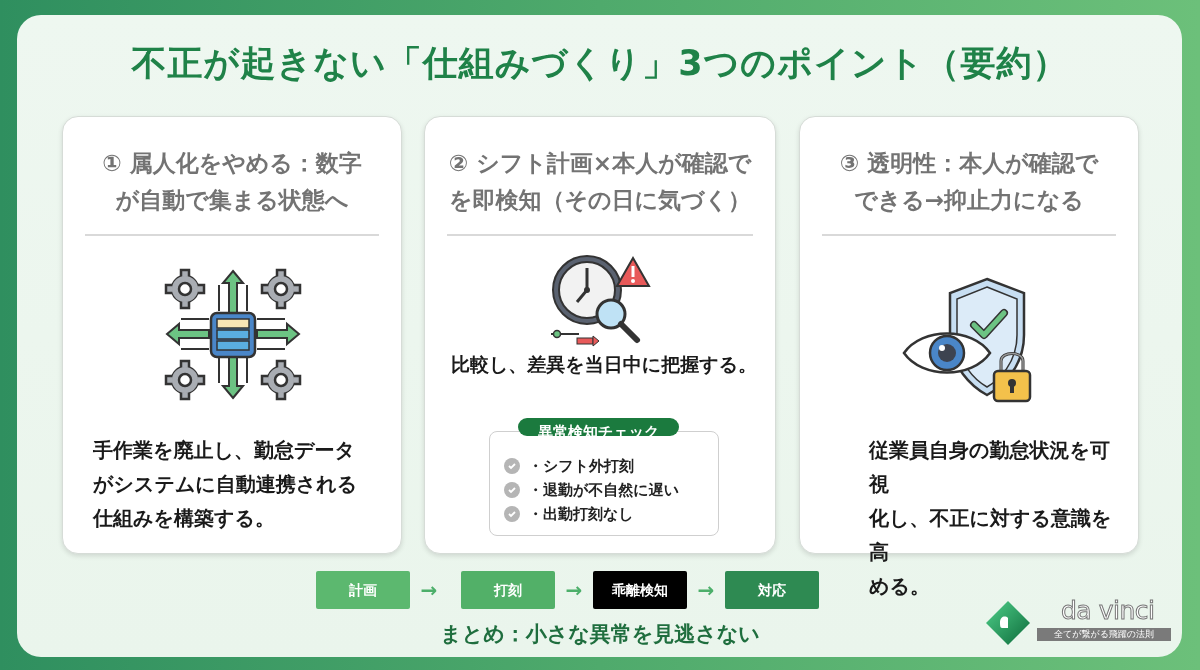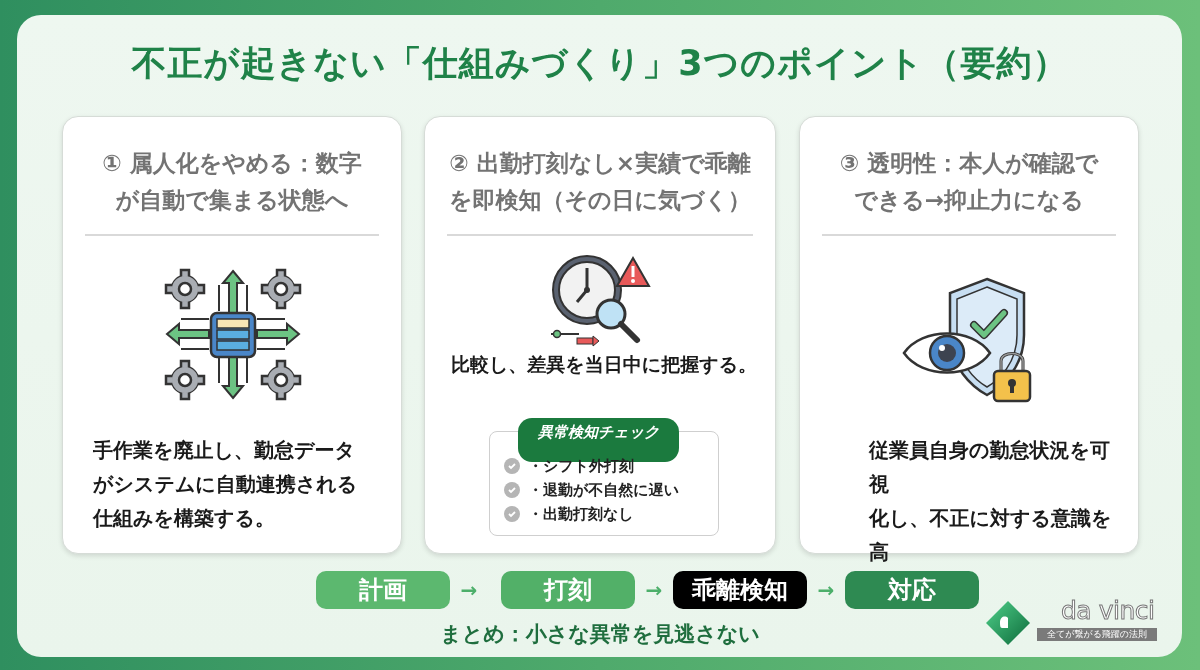--- a/index.html
+++ b/index.html
@@ -35,49 +35,49 @@
     .card-body {
       position: absolute; left: 30px; right: 20px; font-size: 20px; font-weight: bold;
       color: #1a1a1a; line-height: 34px;
     }
     .card2-body { left: 18px; right: 10px; text-align: center; font-size: 19px; line-height: 31px; }
     .check-box {
       position: absolute; left: 64px; top: 314px; width: 230px; height: 105px;
       border: 1px solid #cfcfcf; border-radius: 8px; background: #fff;
     }
     .check-badge {
-      position: absolute; left: 28px; top: -14px; height: 44px; padding: 0 20px;
+      position: absolute; left: 28px; top: -14px; height: 18px; padding: 0 20px;
       background: #1b7a3e; color: #fff; border-radius: 14px;
-      font-size: 15px; font-weight: bold; line-height: 28px; white-space: nowrap; font-style: italic;
+      font-size: 15px; font-weight: bold; line-height: 28px; white-space: nowrap;
     }
     .check-list { position: absolute; left: 14px; top: 22px; }
     .check-item { display: flex; align-items: center; height: 24px; font-size: 15px; font-weight: bold; color: #222; }
     .check-circle {
       width: 16px; height: 16px; border-radius: 50%; background: #b5b5b5;
       display: inline-flex; align-items: center; justify-content: center; margin-right: 8px;
     }
     .flow { position: absolute; top: 571px; left: 316px; display: flex; align-items: center; }
     .flow-step {
-      width: 134px; height: 38px; border-radius: 10px; color: #fff;
-      font-size: 24px; font-weight: bold; text-align: center; line-height: 38px;
+      width: 94px; height: 38px; border-radius: 2px; color: #fff;
+      font-size: 14px; font-weight: bold; text-align: center; line-height: 38px;
     }
     .flow-arrow { width: 38px; text-align: center; color: #4caf6a; font-size: 20px; font-weight: bold; }
     .summary {
       position: absolute; top: 620px; left: 0; width: 1200px; text-align: center;
       font-size: 21px; font-weight: bold; color: #1f6e3e;
     }
     .logo { position: absolute; left: 985px; top: 596px; width: 170px; height: 50px; }
     .logo-text {
       position: absolute; left: 52px; top: 0px; font-size: 25px; color: #fff;
       font-family: "DejaVu Sans", sans-serif; letter-spacing: -0.5px; margin-left: 24px;
       -webkit-text-stroke: 1px #777;
     }
     .logo-sub {
       position: absolute; left: 52px; top: 32px; font-size: 9px; color: #fff;
-      background: #7a7a7a; padding: 0 10px; white-space: nowrap; text-align: right;
+      background: #7a7a7a; padding: 0 17px; white-space: nowrap; text-align: right;
     }
   </style>
 </head>
 <body>
 
 <div class="panel"></div>
 
 <h1 class="title">不正が起きない「仕組みづくり」3つのポイント（要約）</h1>
 
 <div class="card" style="left:62px;">
@@ -129,21 +129,21 @@
   </div>
   <div class="card-body" style="top:316px;">
     <div>手作業を廃止し、勤怠データ</div>
     <div>がシステムに自動連携される</div>
     <div>仕組みを構築する。</div>
   </div>
 </div>
 
 <div class="card" style="left:424px; width:352px;">
   <div class="card-title">
-    <div>② 出勤打刻なし×実績で乖離</div>
+    <div>② シフト計画×本人が確認で</div>
     <div>を即検知（その日に気づく）</div>
   </div>
   <div class="card-divider"></div>
   <div class="card-icon" style="left:124px; top:135px;">
     <svg width="104" height="96" viewBox="0 0 104 96">
       <circle cx="38" cy="38" r="34" fill="#5a6270" stroke="#333" stroke-width="2"></circle>
       <circle cx="38" cy="38" r="28" fill="#f2f2f2" stroke="#333" stroke-width="2"></circle>
       <line x1="38" y1="38" x2="38" y2="16" stroke="#333" stroke-width="3"></line>
       <line x1="38" y1="38" x2="28" y2="50" stroke="#333" stroke-width="3"></line>
       <circle cx="38" cy="38" r="3" fill="#333"></circle>

